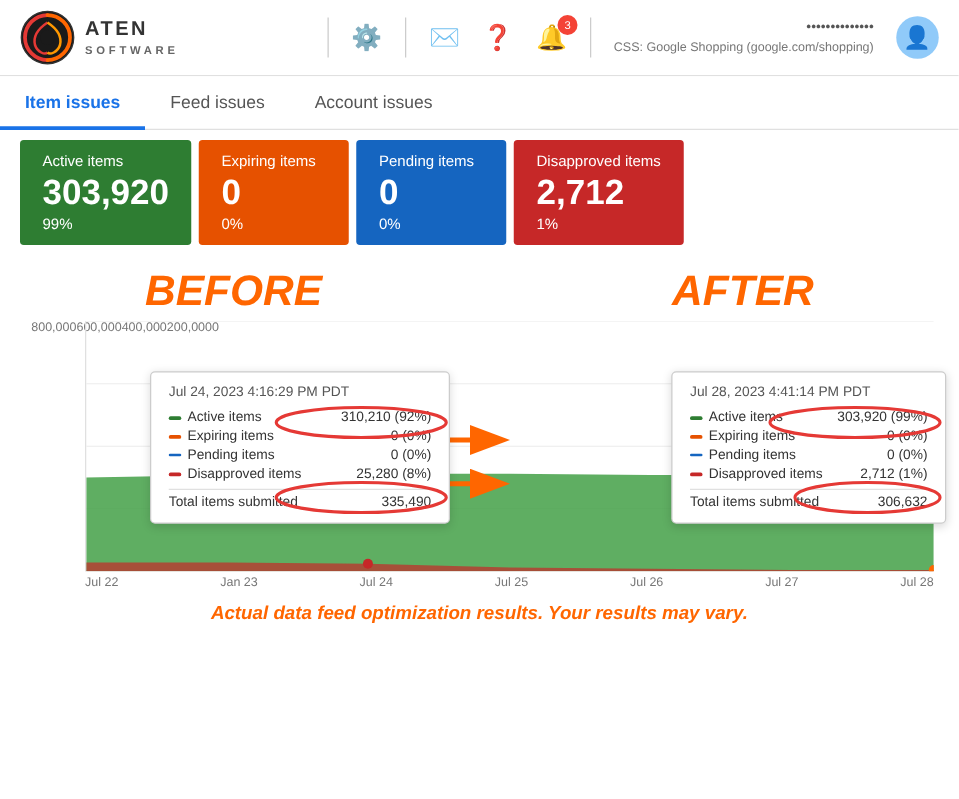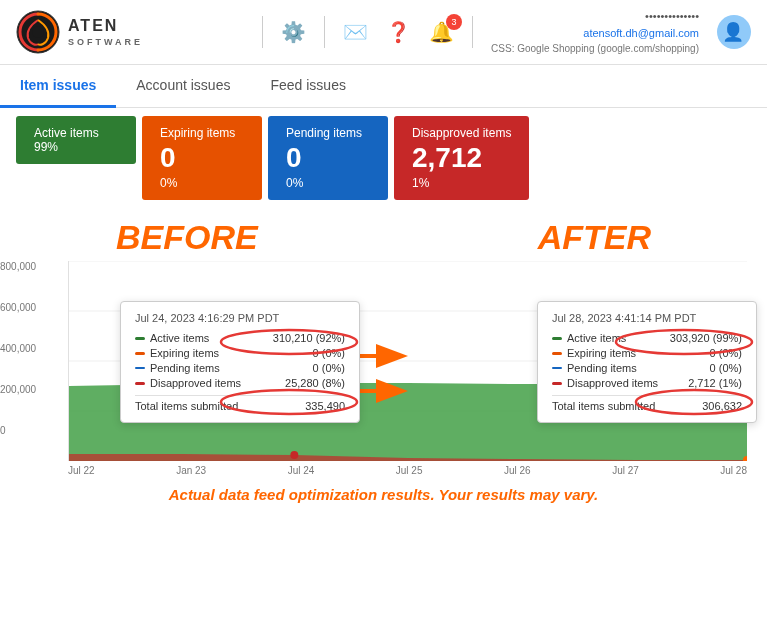--- a/index.html
+++ b/index.html
@@ -171,25 +171,25 @@
     }
 
     
     .chart-area {
       position: relative;
       background: #fff;
       padding: 0 10px;
     }
     .chart-y-labels {
       position: absolute;
-      left: 0;
+      left: 25px;
       top: 0;
       bottom: 40px;
       display: flex;
-      flex-direction: column;
+      flex-direction: row;
       justify-content: space-between;
       font-size: 10px;
       color: #777;
       width: 52px;
       text-align: left;
     }
     .chart-canvas {
       margin-left: 58px;
       margin-right: 10px;
       height: 200px;
@@ -315,36 +315,36 @@
     <div class="divider-v"></div>
     <div class="header-icon">✉️</div>
     <div class="header-icon">❓</div>
     <div class="header-icon">
       🔔
       <span class="notification-badge">3</span>
     </div>
     <div class="divider-v"></div>
     <div class="user-info">
       <div style="font-size:11px;color:#555;">••••••••••••••</div>
-      <div class="user-email">atensoft.dh@gmail.com</div>
       <div style="font-size:10px;color:#777;">CSS: Google Shopping (google.com/shopping)</div>
     </div>
     <div class="avatar">👤</div>
   </div>
 </div>
 
 <div class="tabs">
   <div class="tab active">Item issues</div>
+  <div class="tab">Feed issues</div>
   <div class="tab">Account issues</div>
-  <div class="tab">Feed issues</div>
 </div>
 
 <div class="stats-row">
   <div class="stat-card green">
     <div class="stat-label">Active items</div>
+    <div class="stat-value">303,920</div>
     <div class="stat-pct">99%</div>
   </div>
   <div class="stat-card orange">
     <div class="stat-label">Expiring items</div>
     <div class="stat-value">0</div>
     <div class="stat-pct">0%</div>
   </div>
   <div class="stat-card blue">
     <div class="stat-label">Pending items</div>
     <div class="stat-value">0</div>

